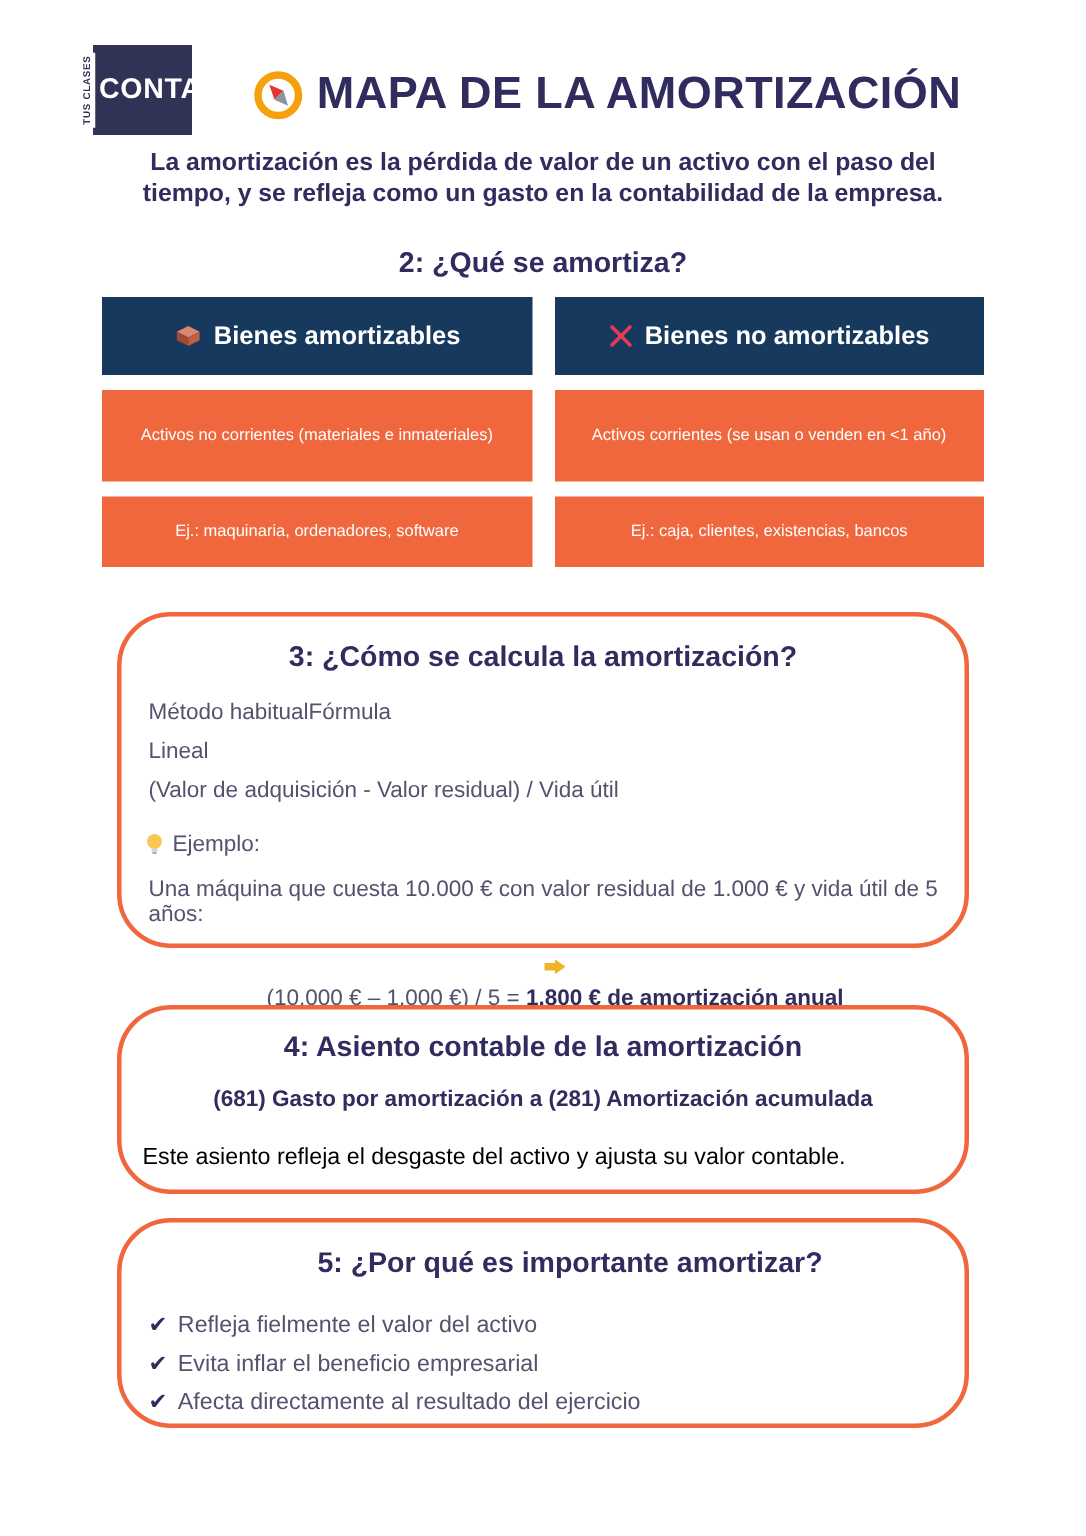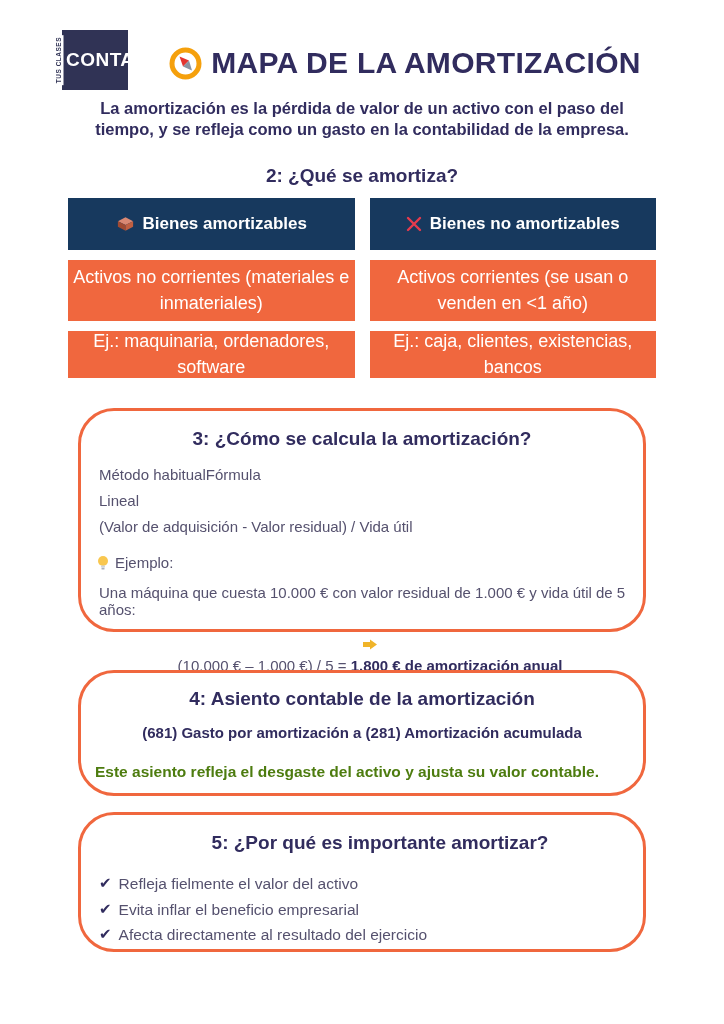--- a/index.html
+++ b/index.html
@@ -35,42 +35,42 @@
   .tbl{
     position:absolute;top:198px;left:68px;width:588px;
     display:grid;grid-template-columns:1fr 1fr;grid-template-rows:52px 61px 47px;
     column-gap:15px;row-gap:10px;
   }
   .th{
     background:#17395e;color:#ffffff;font-weight:800;font-size:17px;
     display:flex;align-items:center;justify-content:center;gap:8px;
   }
   .td{
-    background:#f0673e;color:#ffffff;font-size:18px;line-height:1.4;
+    background:#f0673e;color:#ffffff;font-size:11px;line-height:1.4;
     display:flex;align-items:center;justify-content:center;text-align:center;padding:0 0;
   }
   
   .box{
     position:absolute;left:78px;width:568px;box-sizing:border-box;
     border:3px solid #f0673e;border-radius:36px;background:#ffffff;
   }
   .box h3{margin:0;text-align:center;font-size:19px;font-weight:800;color:#312c5e;}
   .box3{top:408px;height:224px;}
   .box4{top:670px;height:126px;}
   .box5{top:812px;height:140px;}
   .box3 h3{margin-top:17px;}
   .lines{margin:12px 0 0 18px;font-size:15px;line-height:26px;color:#55516e;}
   .lines p{margin:0;}
   .example-label{margin:14px 0 13px 16px;font-size:15px;color:#55516e;display:flex;align-items:center;gap:6px;}
   .example-text{margin:5px 0 0 18px;font-size:15px;color:#55516e;}
   .formula{margin:20px 0 0 16px;font-size:15px;color:#55516e;display:flex;align-items:center;gap:6px;flex-direction:column;}
   .formula b{color:#312c5e;font-weight:800;}
   .box4 h3{margin-top:15px;}
   .entry{margin:14px 20px 0;text-align:center;font-size:15px;font-weight:800;color:#312c5e;}
-  .note{margin:22px 0 0 14px;font-size:15.5px;color:#4d7c0f;font-weight:bold;}
+  .note{margin:22px 0 0 14px;font-size:15.5px;color:#000000;}
   .box5 h3{margin-top:17px;padding-left:36px;}
   .checklist{list-style:none;margin:17px 0 0 18px;padding:0;font-size:15.5px;color:#55516e;}
   .checklist li{display:flex;align-items:center;gap:7px;line-height:25.5px;}
   .check{font-family:"DejaVu Sans",sans-serif;color:#312c5e;font-weight:bold;font-size:15px;}
   .finger-svg{flex:0 0 auto;}
   
   .footer{
     position:absolute;top:970px;left:0;right:0;text-align:center;
     font-size:20px;font-weight:800;color:#312c5e;
   }

